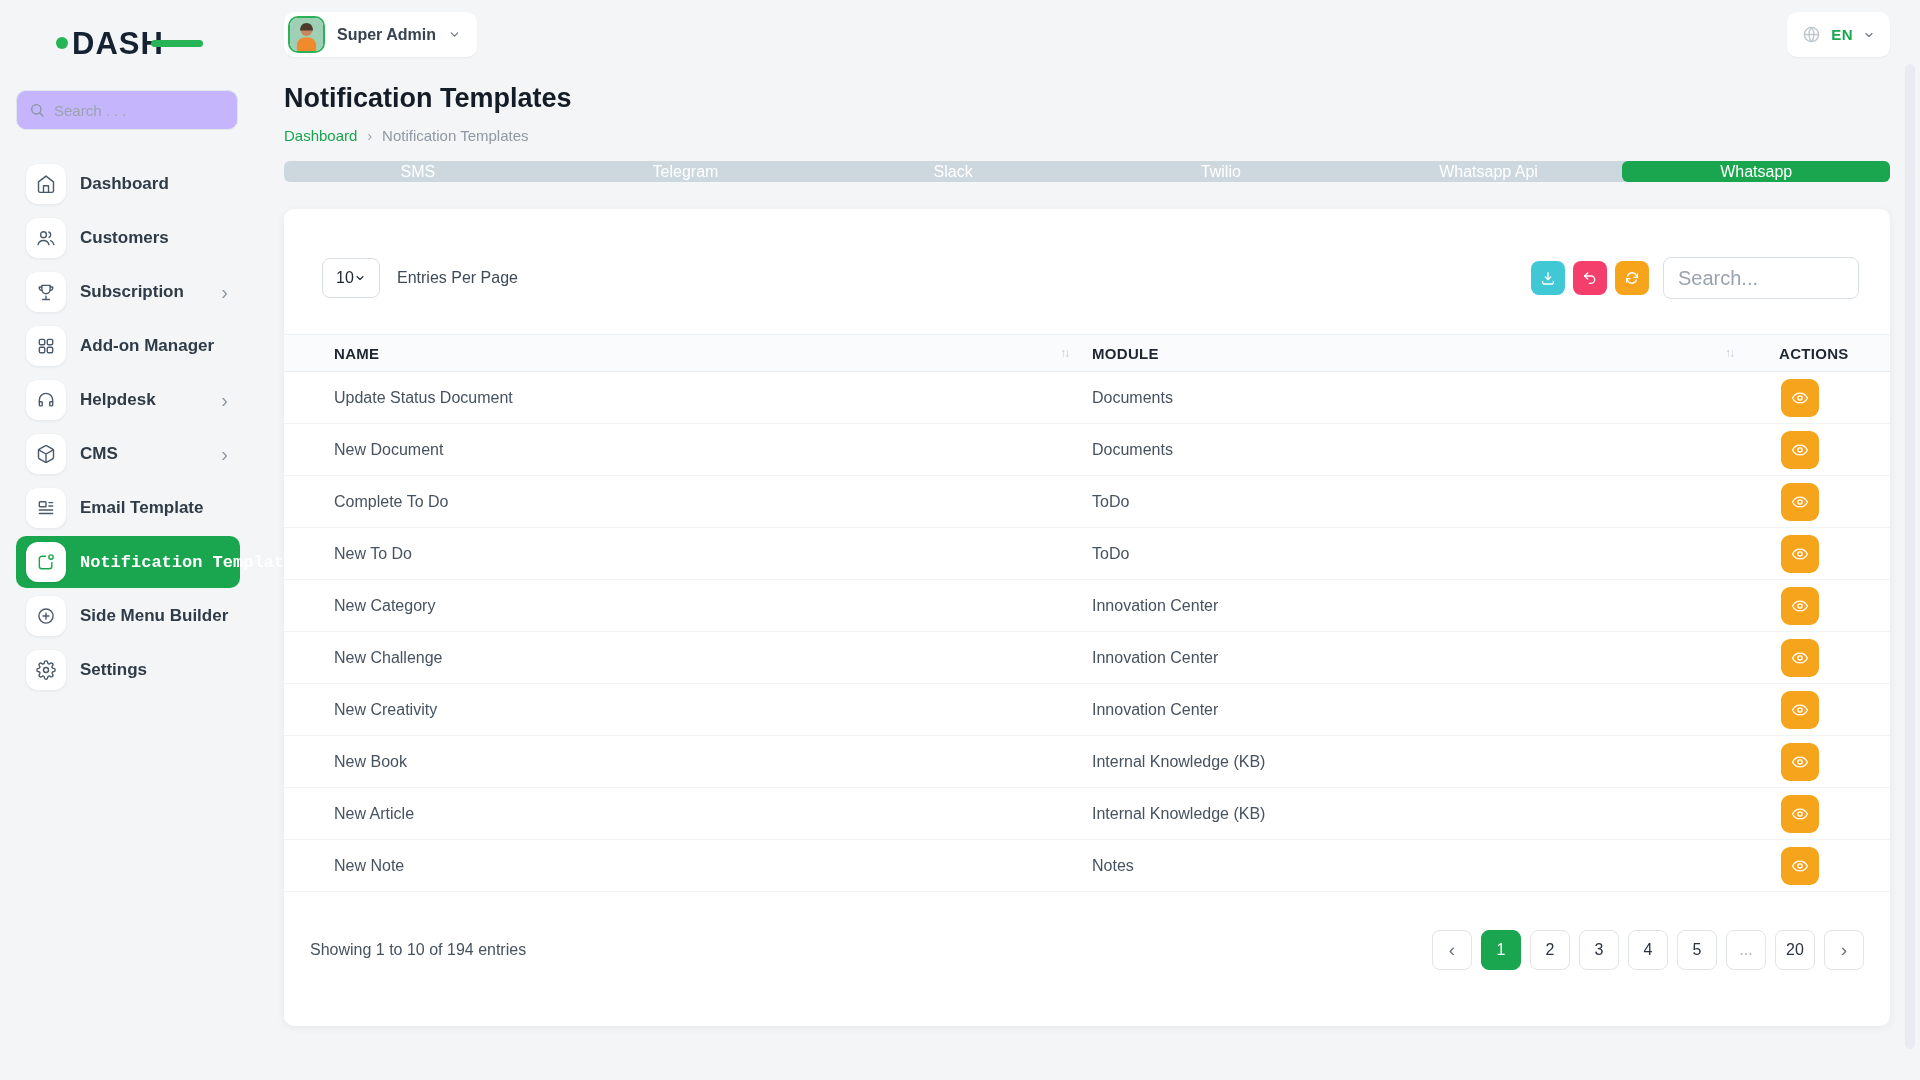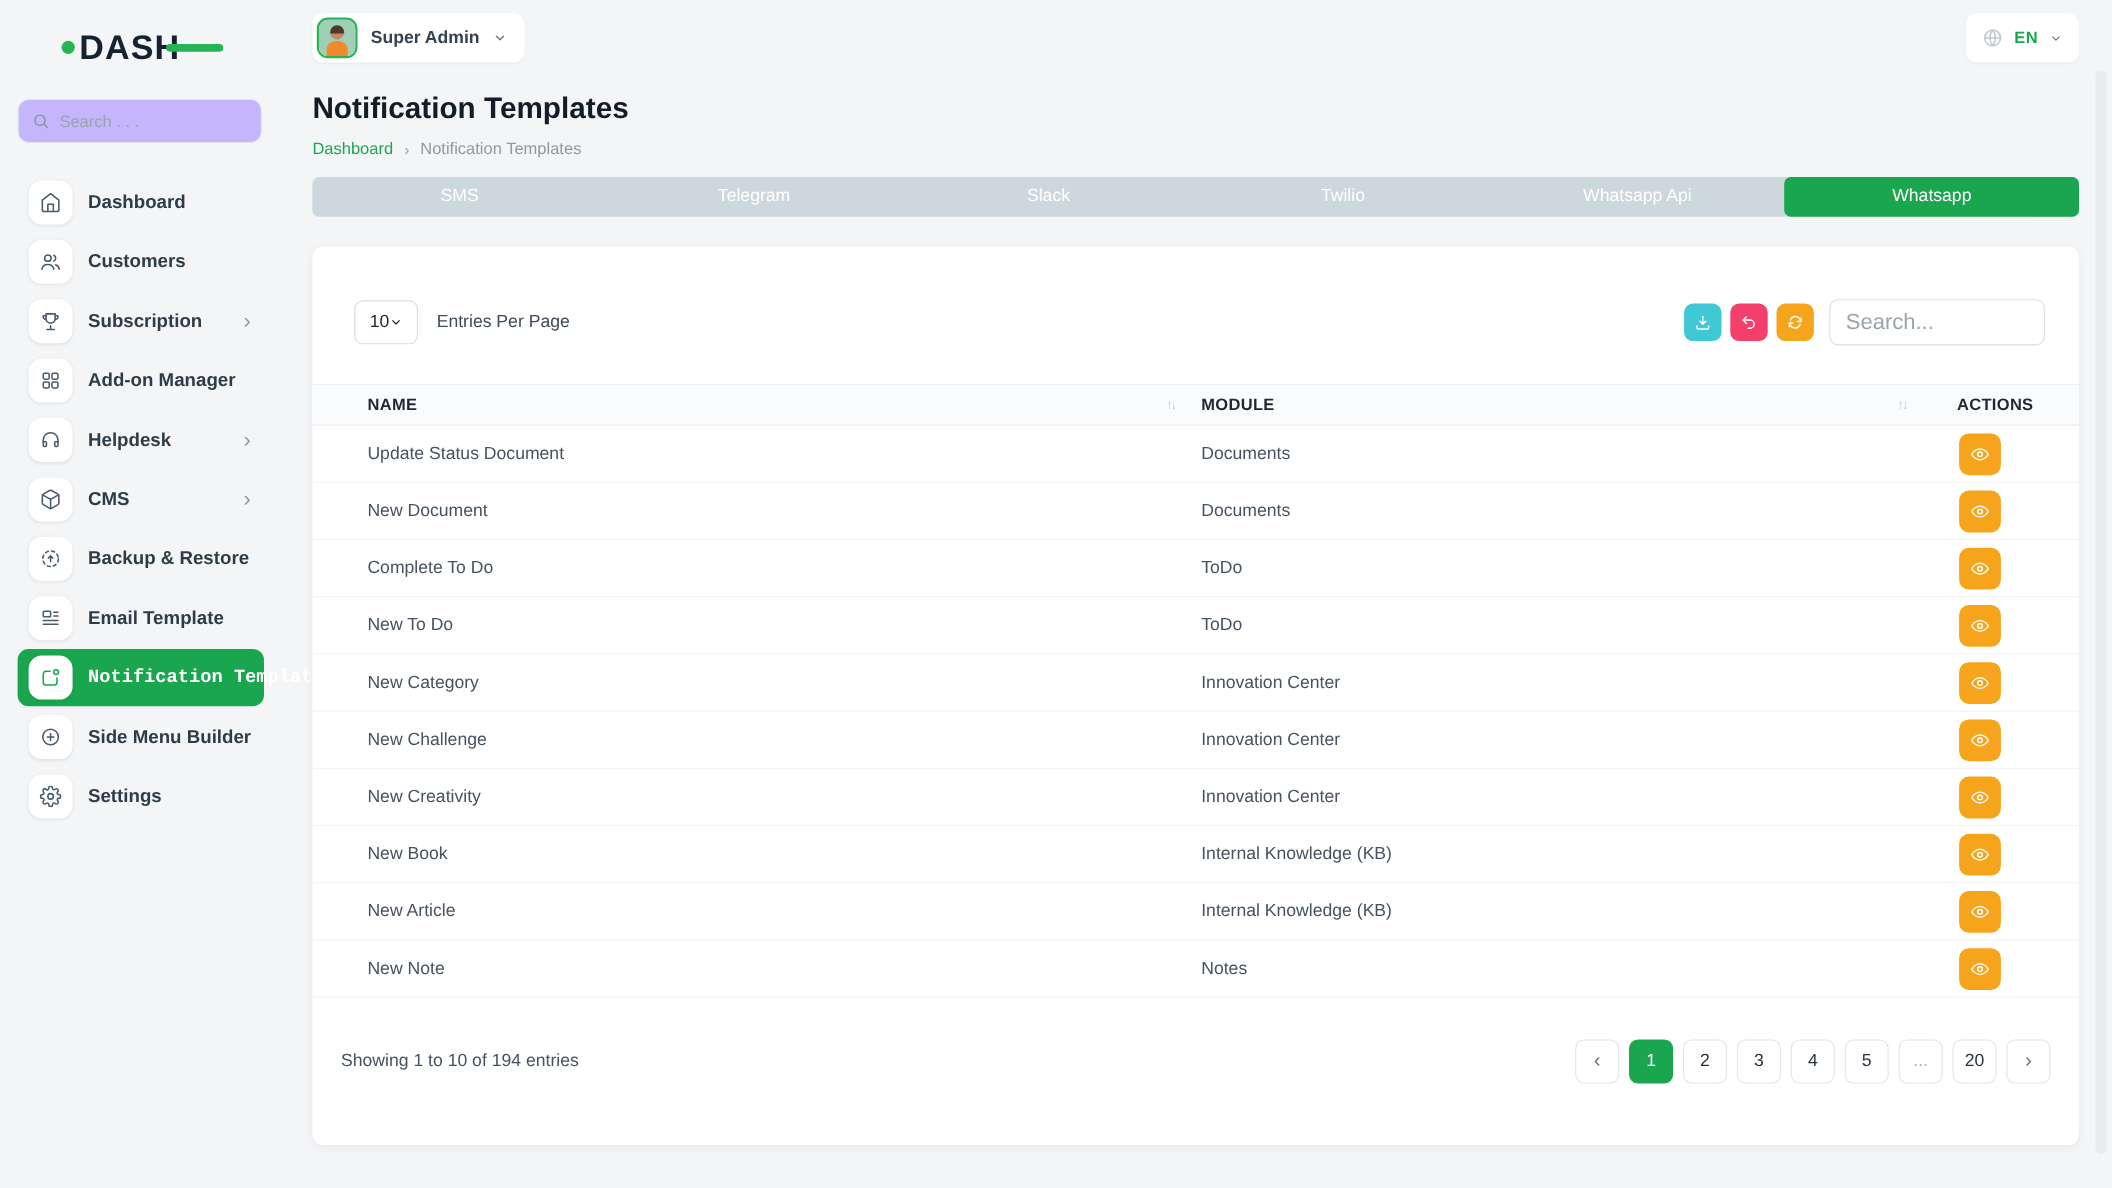--- a/index.html
+++ b/index.html
@@ -47,21 +47,21 @@
   .lang-pill{display:flex;align-items:center;gap:10px;background:#fff;border-radius:10px;height:45px;
     padding:0 15px;box-shadow:0 1px 2px rgba(25,39,52,.05);cursor:pointer;}
   .lang-code{color:var(--green);font-weight:700;font-size:15px;letter-spacing:.5px;}
 
   .page-title{font-size:27px;font-weight:700;color:var(--dark);margin-top:26px;}
   .breadcrumb{margin-top:13px;font-size:15px;display:flex;gap:10px;align-items:center;}
   .bc-home{color:var(--green);cursor:pointer;}
   .bc-sep{color:#9aa3ac;font-size:14px;}
   .bc-cur{color:#8f99a3;}
 
-  .tabbar{margin-top:17px;height:36px;background:#cdd8de;border-radius:6px;display:flex;}
+  .tabbar{margin-top:17px;height:21px;background:#cdd8de;border-radius:6px;display:flex;}
   .tab{flex:1;display:flex;align-items:center;justify-content:center;color:#fff;font-size:16px;
     border-radius:6px;cursor:pointer;}
   .tab.active{background:var(--green);}
 
   .card{margin-top:27px;background:var(--card);border-radius:10px;height:817px;
     box-shadow:0 2px 8px rgba(16,24,40,.06);overflow:hidden;}
   .toolbar{display:flex;align-items:center;padding:48px 31px 0 38px;}
   .select{width:58px;height:40px;border:1px solid #d9dee3;border-radius:8px;display:flex;
     align-items:center;justify-content:center;gap:0;font-size:16px;color:#1d2630;background:#fff;cursor:pointer;}
   .entries-label{margin-left:17px;font-size:16px;color:#3e4a57;}
@@ -186,29 +186,20 @@
         <span class="tile">
           <svg width="20" height="20" viewBox="0 0 24 24">
               <path d="M21 16V8a2 2 0 0 0-1-1.73l-7-4a2 2 0 0 0-2 0l-7 4A2 2 0 0 0 3 8v8a2 2 0 0 0 1 1.73l7 4a2 2 0 0 0 2 0l7-4A2 2 0 0 0 21 16z"></path>
               <path d="M3.3 7l8.7 5 8.7-5M12 22V12"></path>
             </svg>
         </span>
         <span class="side-label">CMS</span>
         <span class="side-chevron">›</span>
       </div>
 
-      <div class="side-item">
-        <span class="tile">
-          <svg width="20" height="20" viewBox="0 0 24 24">
-              <circle cx="12" cy="12" r="8.5" stroke-dasharray="3.4 3.4"></circle>
-              <path d="M12 15V9M9.6 11.2L12 8.8l2.4 2.4"></path>
-            </svg>
-        </span>
-        <span class="side-label">Backup &amp; Restore</span>
-      </div>
 
       <div class="side-item">
         <span class="tile">
           <svg width="20" height="20" viewBox="0 0 24 24">
               <rect x="4" y="4.5" width="8" height="6" rx="1"></rect>
               <path d="M15.5 5.5H20M15.5 9.5H20M4 14.5h16M4 18.5h16"></path>
             </svg>
         </span>
         <span class="side-label">Email Template</span>
       </div>

